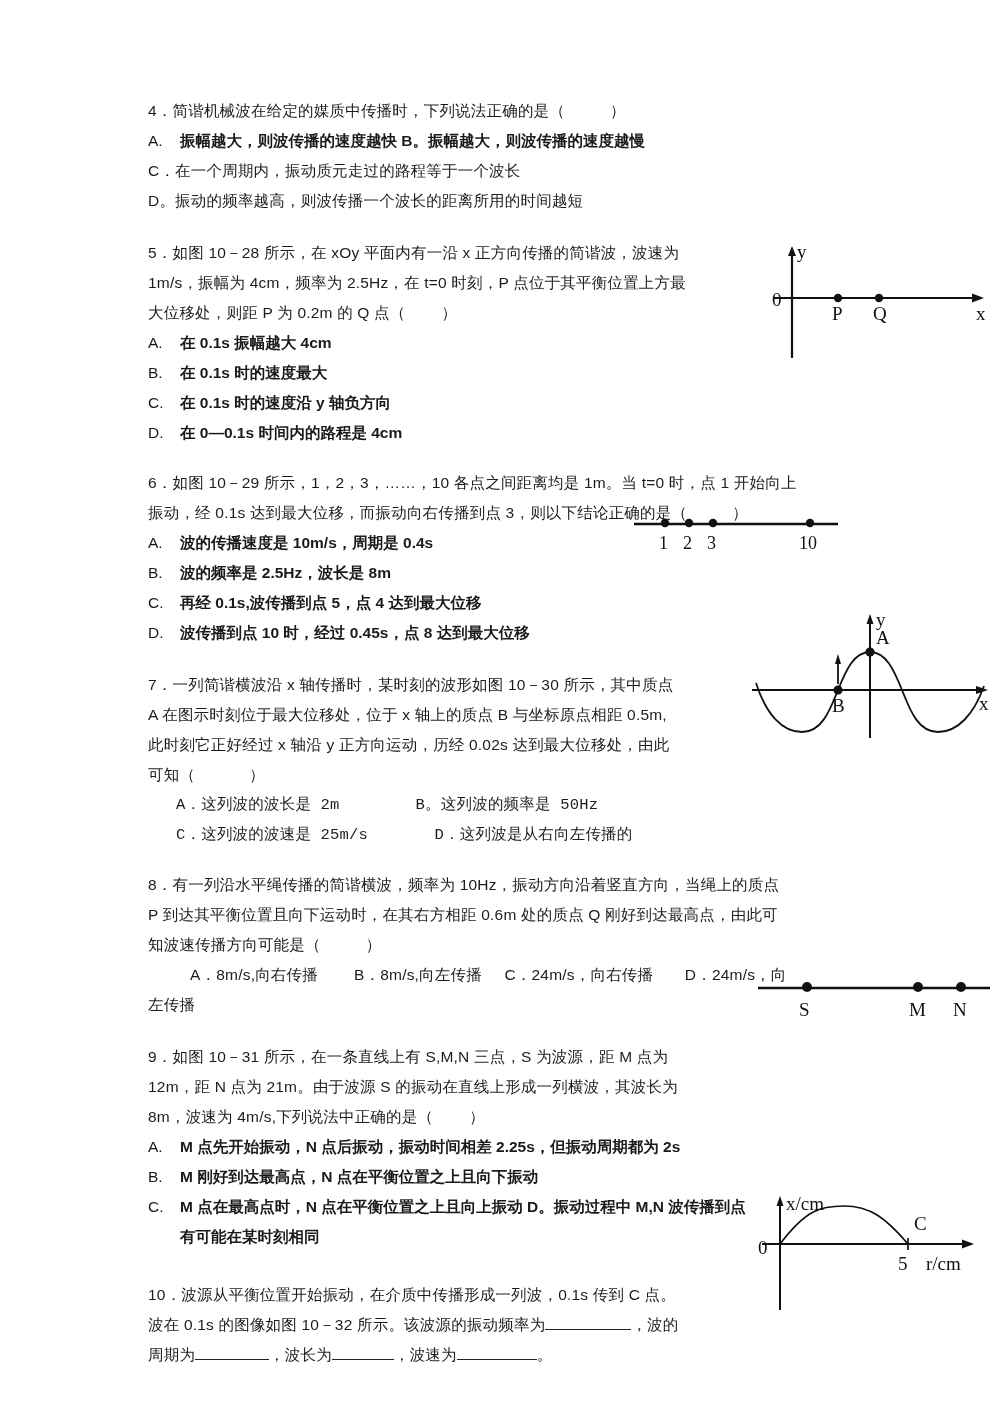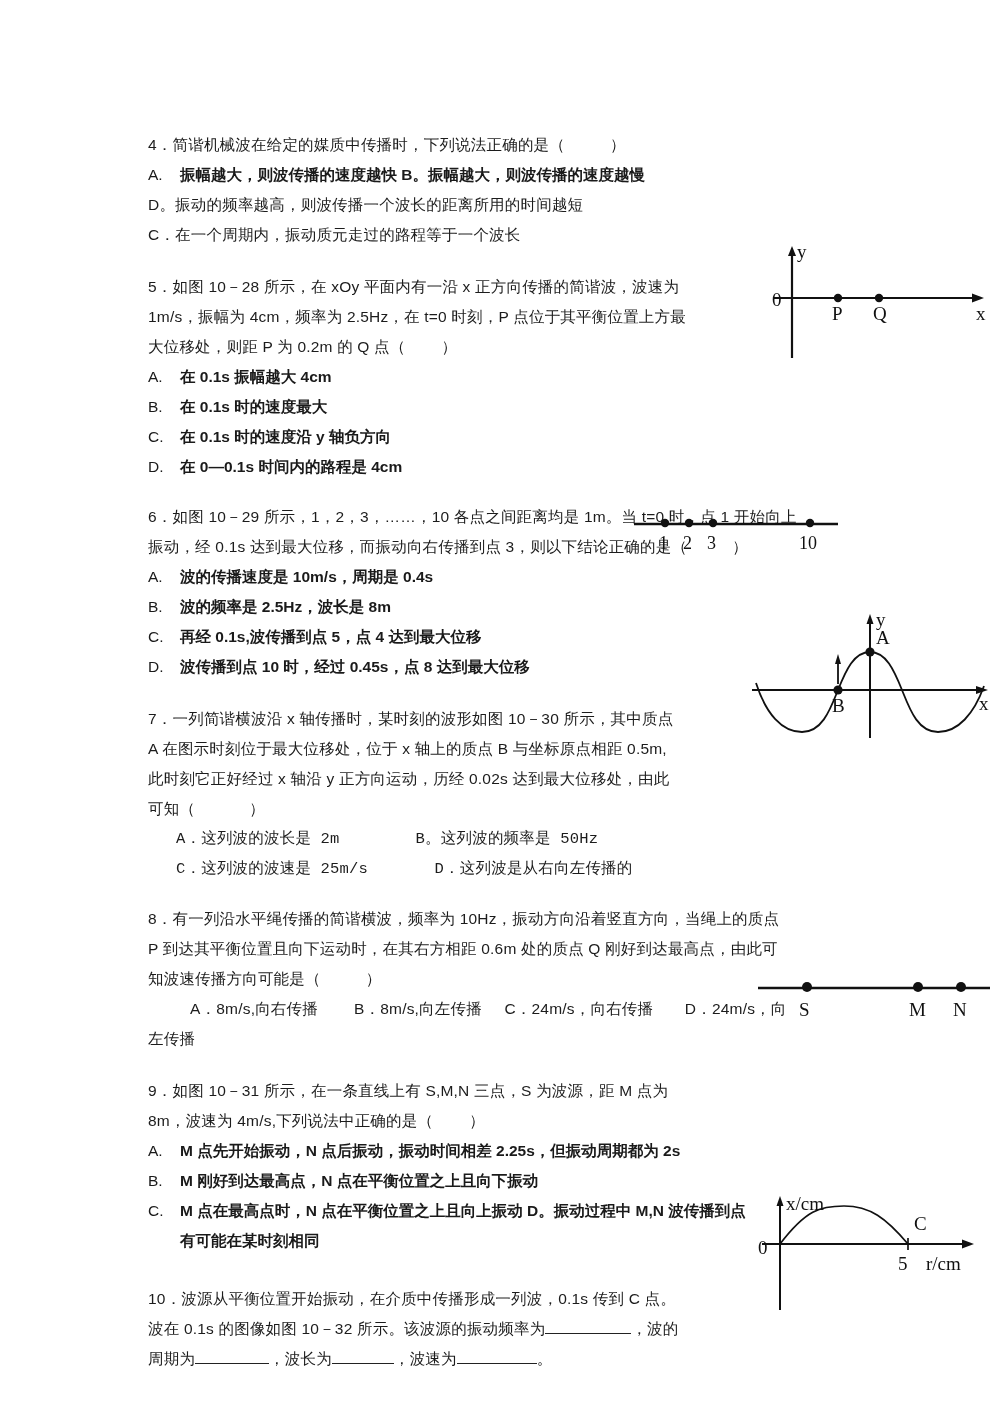--- a/index.html
+++ b/index.html
@@ -18,21 +18,21 @@
   .page {
     position: absolute;
     left: 0; top: 0;
     width: 1000px;
     height: 1414px;
     background: #fff;
   }
   .content {
     position: absolute;
     left: 148px;
-    top: 130px;
+    top: 96px;
     width: 712px;
   }
 
   
   .q-block {
     position: relative;
     margin-bottom: 20px;
   }
   .line {
     font-size: 15.5px;
@@ -98,22 +98,22 @@
   <div class="content">
 
     <div class="q-block">
       <div class="line">4．简谐机械波在给定的媒质中传播时，下列说法正确的是（          ）</div>
       <div class="opt-row">
         <span class="opt-label">A.</span>
         <span class="opt-text">振幅越大，则波传播的速度越快    B。振幅越大，则波传播的速度越慢</span>
       </div>
       <div class="line"><span></span></div>
 
+      <div class="line"><span>C．</span><span>在一个周期内，振动质元走过的路程等于一个波长</span></div>
       <div class="line"><span>D。</span><span>振动的频率越高，则波传播一个波长的距离所用的时间越短</span></div>
-      <div class="line"><span>C．</span><span>在一个周期内，振动质元走过的路程等于一个波长</span></div>
     </div>
 
     <div class="q-block" style="margin-top:22px;">
       <div class="line">5．如图 10－28 所示，在 xOy 平面内有一沿 x 正方向传播的简谐波，波速为</div>
       <div class="line">1m/s，振幅为 4cm，频率为 2.5Hz，在 t=0 时刻，P 点位于其平衡位置上方最</div>
       <div class="line">大位移处，则距 P 为 0.2m 的 Q 点（        ）</div>
       <div class="opt-row">
         <span class="opt-label">A.</span>
         <span class="opt-text">在 0.1s 振幅越大 4cm</span>
       </div>
@@ -164,20 +164,21 @@
     <div class="q-block" style="">
       <div class="line">8．有一列沿水平绳传播的简谐横波，频率为 10Hz，振动方向沿着竖直方向，当绳上的质点</div>
       <div class="line">P 到达其平衡位置且向下运动时，在其右方相距 0.6m 处的质点 Q 刚好到达最高点，由此可</div>
       <div class="line">知波速传播方向可能是（          ）</div>
       <div class="line indent2">A．8m/s,向右传播        B．8m/s,向左传播     C．24m/s，向右传播       D．24m/s，向</div>
       <div class="line">左传播</div>
     </div>
 
     <div class="q-block" style="margin-top:22px;">
       <div class="line">9．如图 10－31 所示，在一条直线上有 S,M,N 三点，S 为波源，距 M 点为</div>
+      <div class="line">12m，距 N 点为 21m。由于波源 S 的振动在直线上形成一列横波，其波长为</div>
       <div class="line">8m，波速为 4m/s,下列说法中正确的是（        ）</div>
       <div class="opt-row">
         <span class="opt-label">A.</span>
         <span class="opt-text">M 点先开始振动，N 点后振动，振动时间相差 2.25s，但振动周期都为 2s</span>
       </div>
       <div class="opt-row">
         <span class="opt-label">B.</span>
         <span class="opt-text">M 刚好到达最高点，N 点在平衡位置之上且向下振动</span>
       </div>
       <div class="opt-row">

